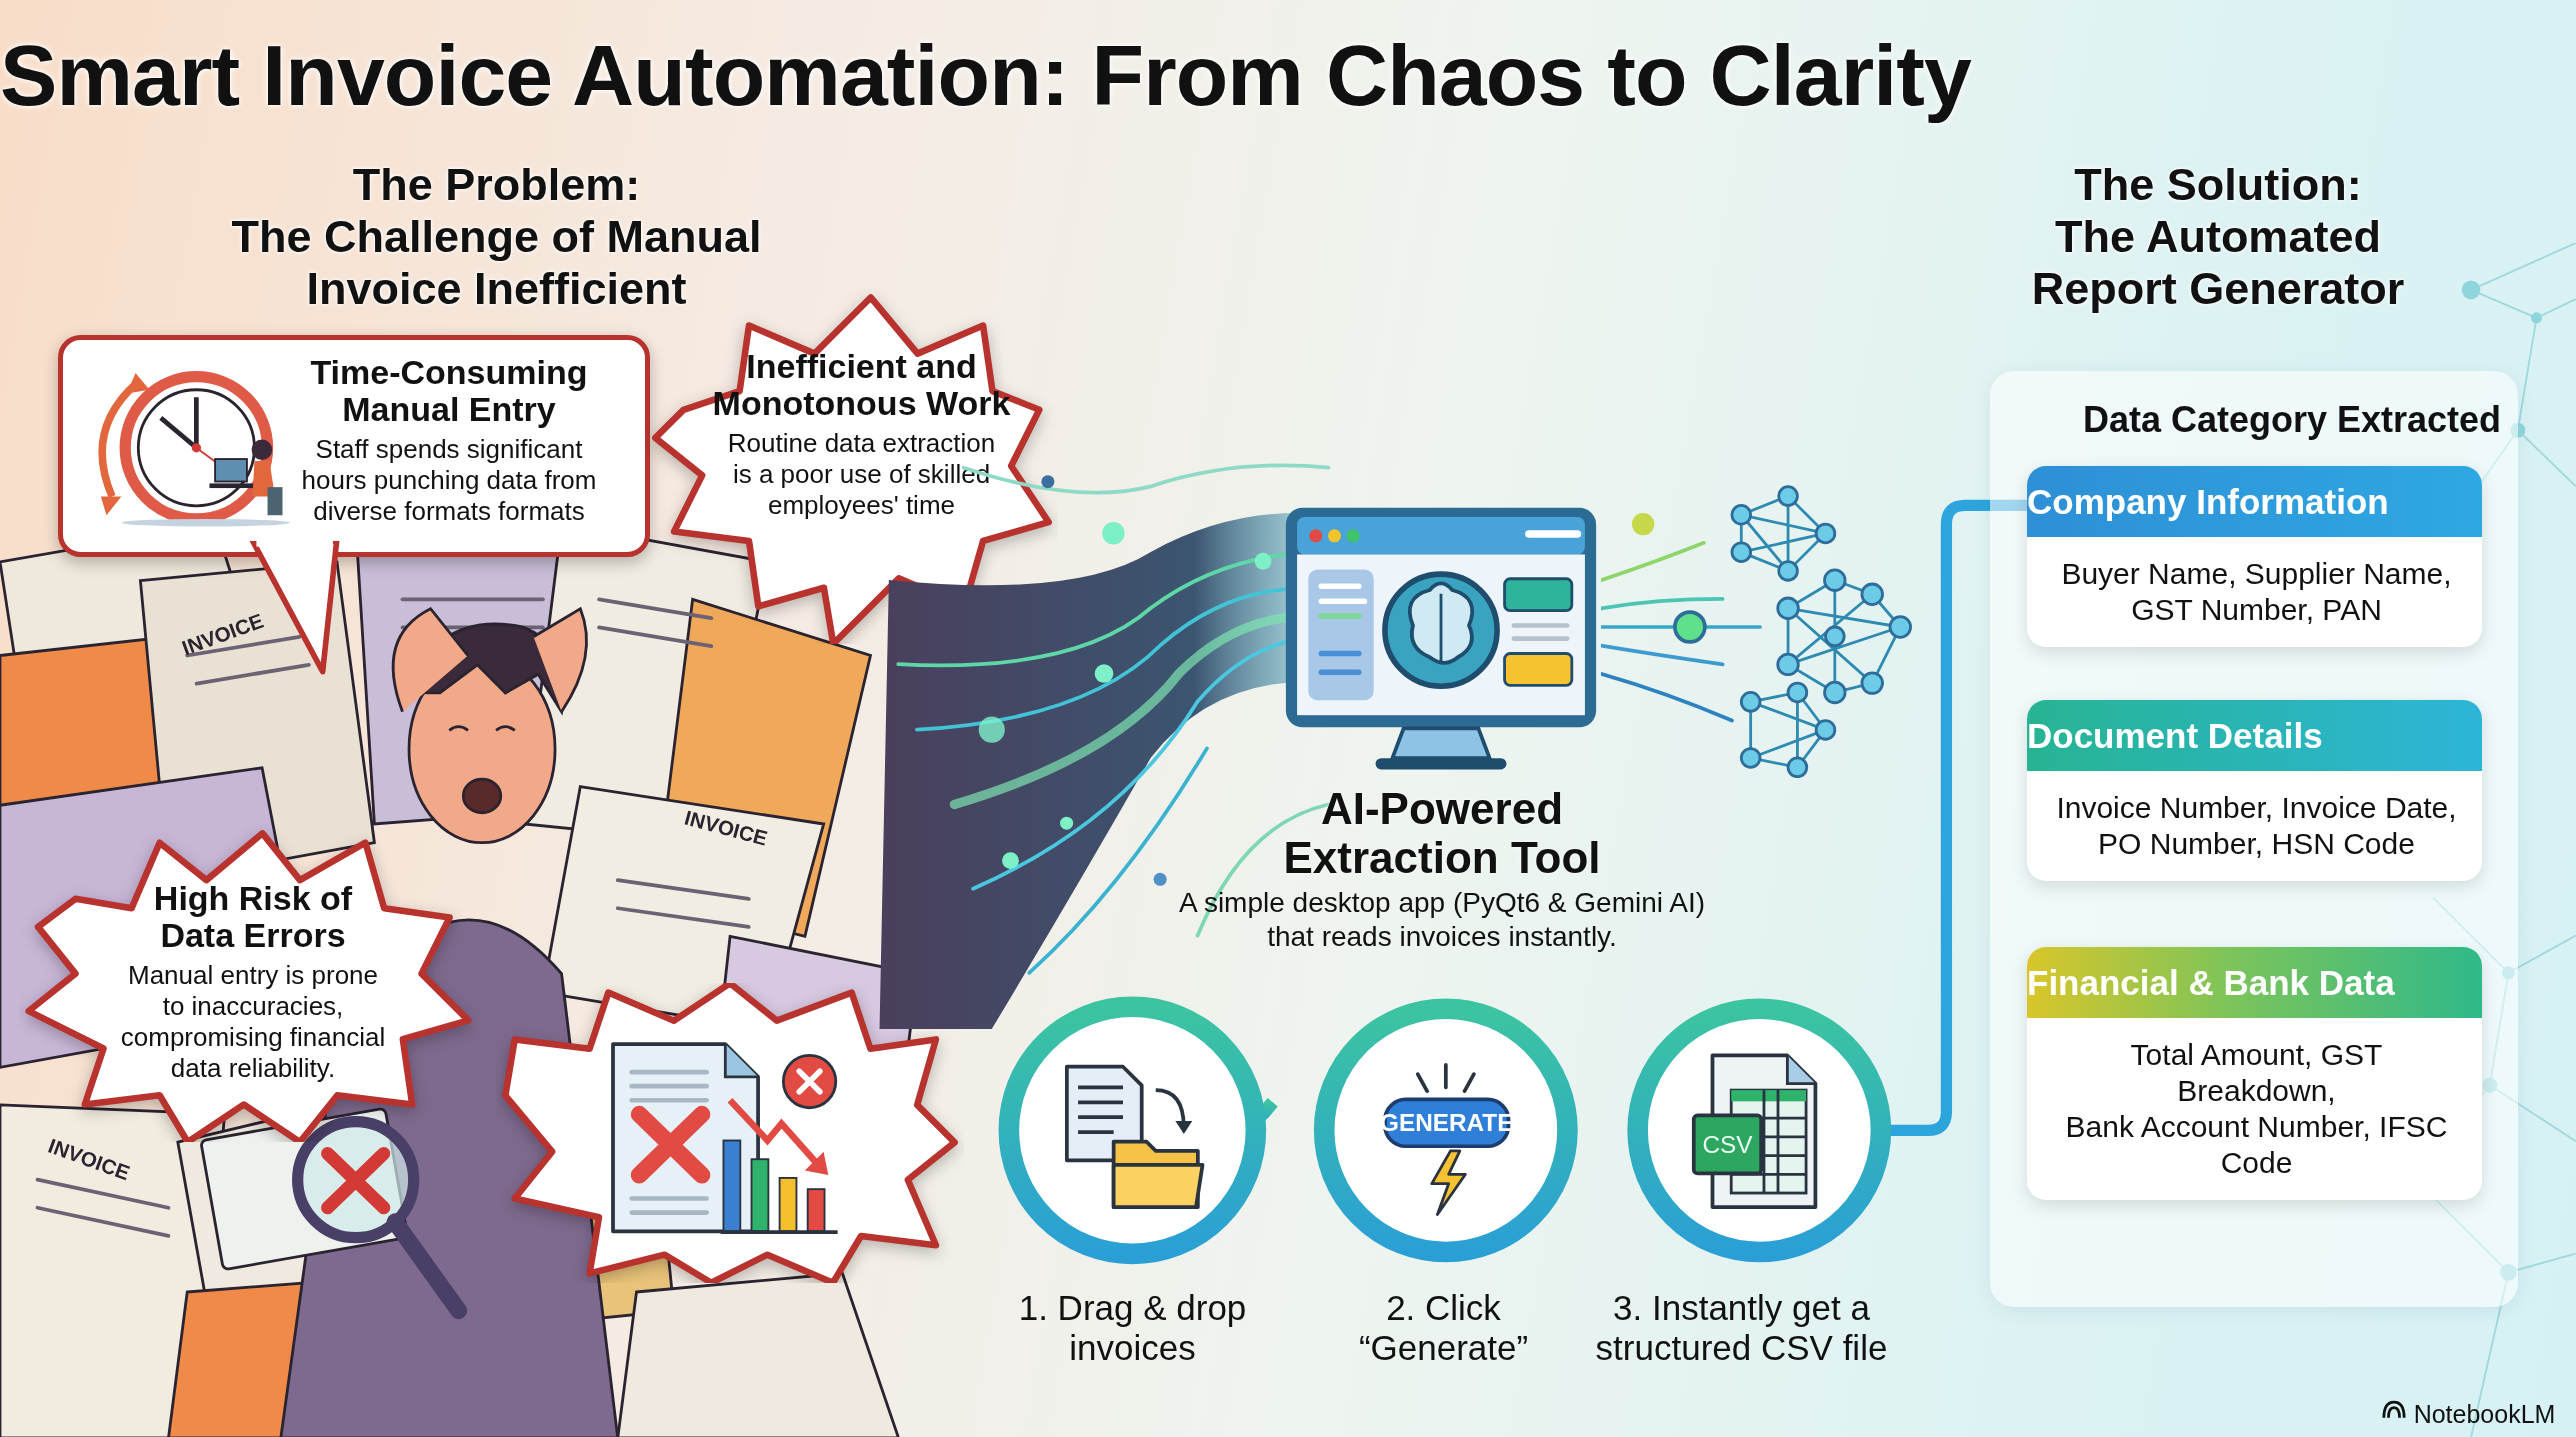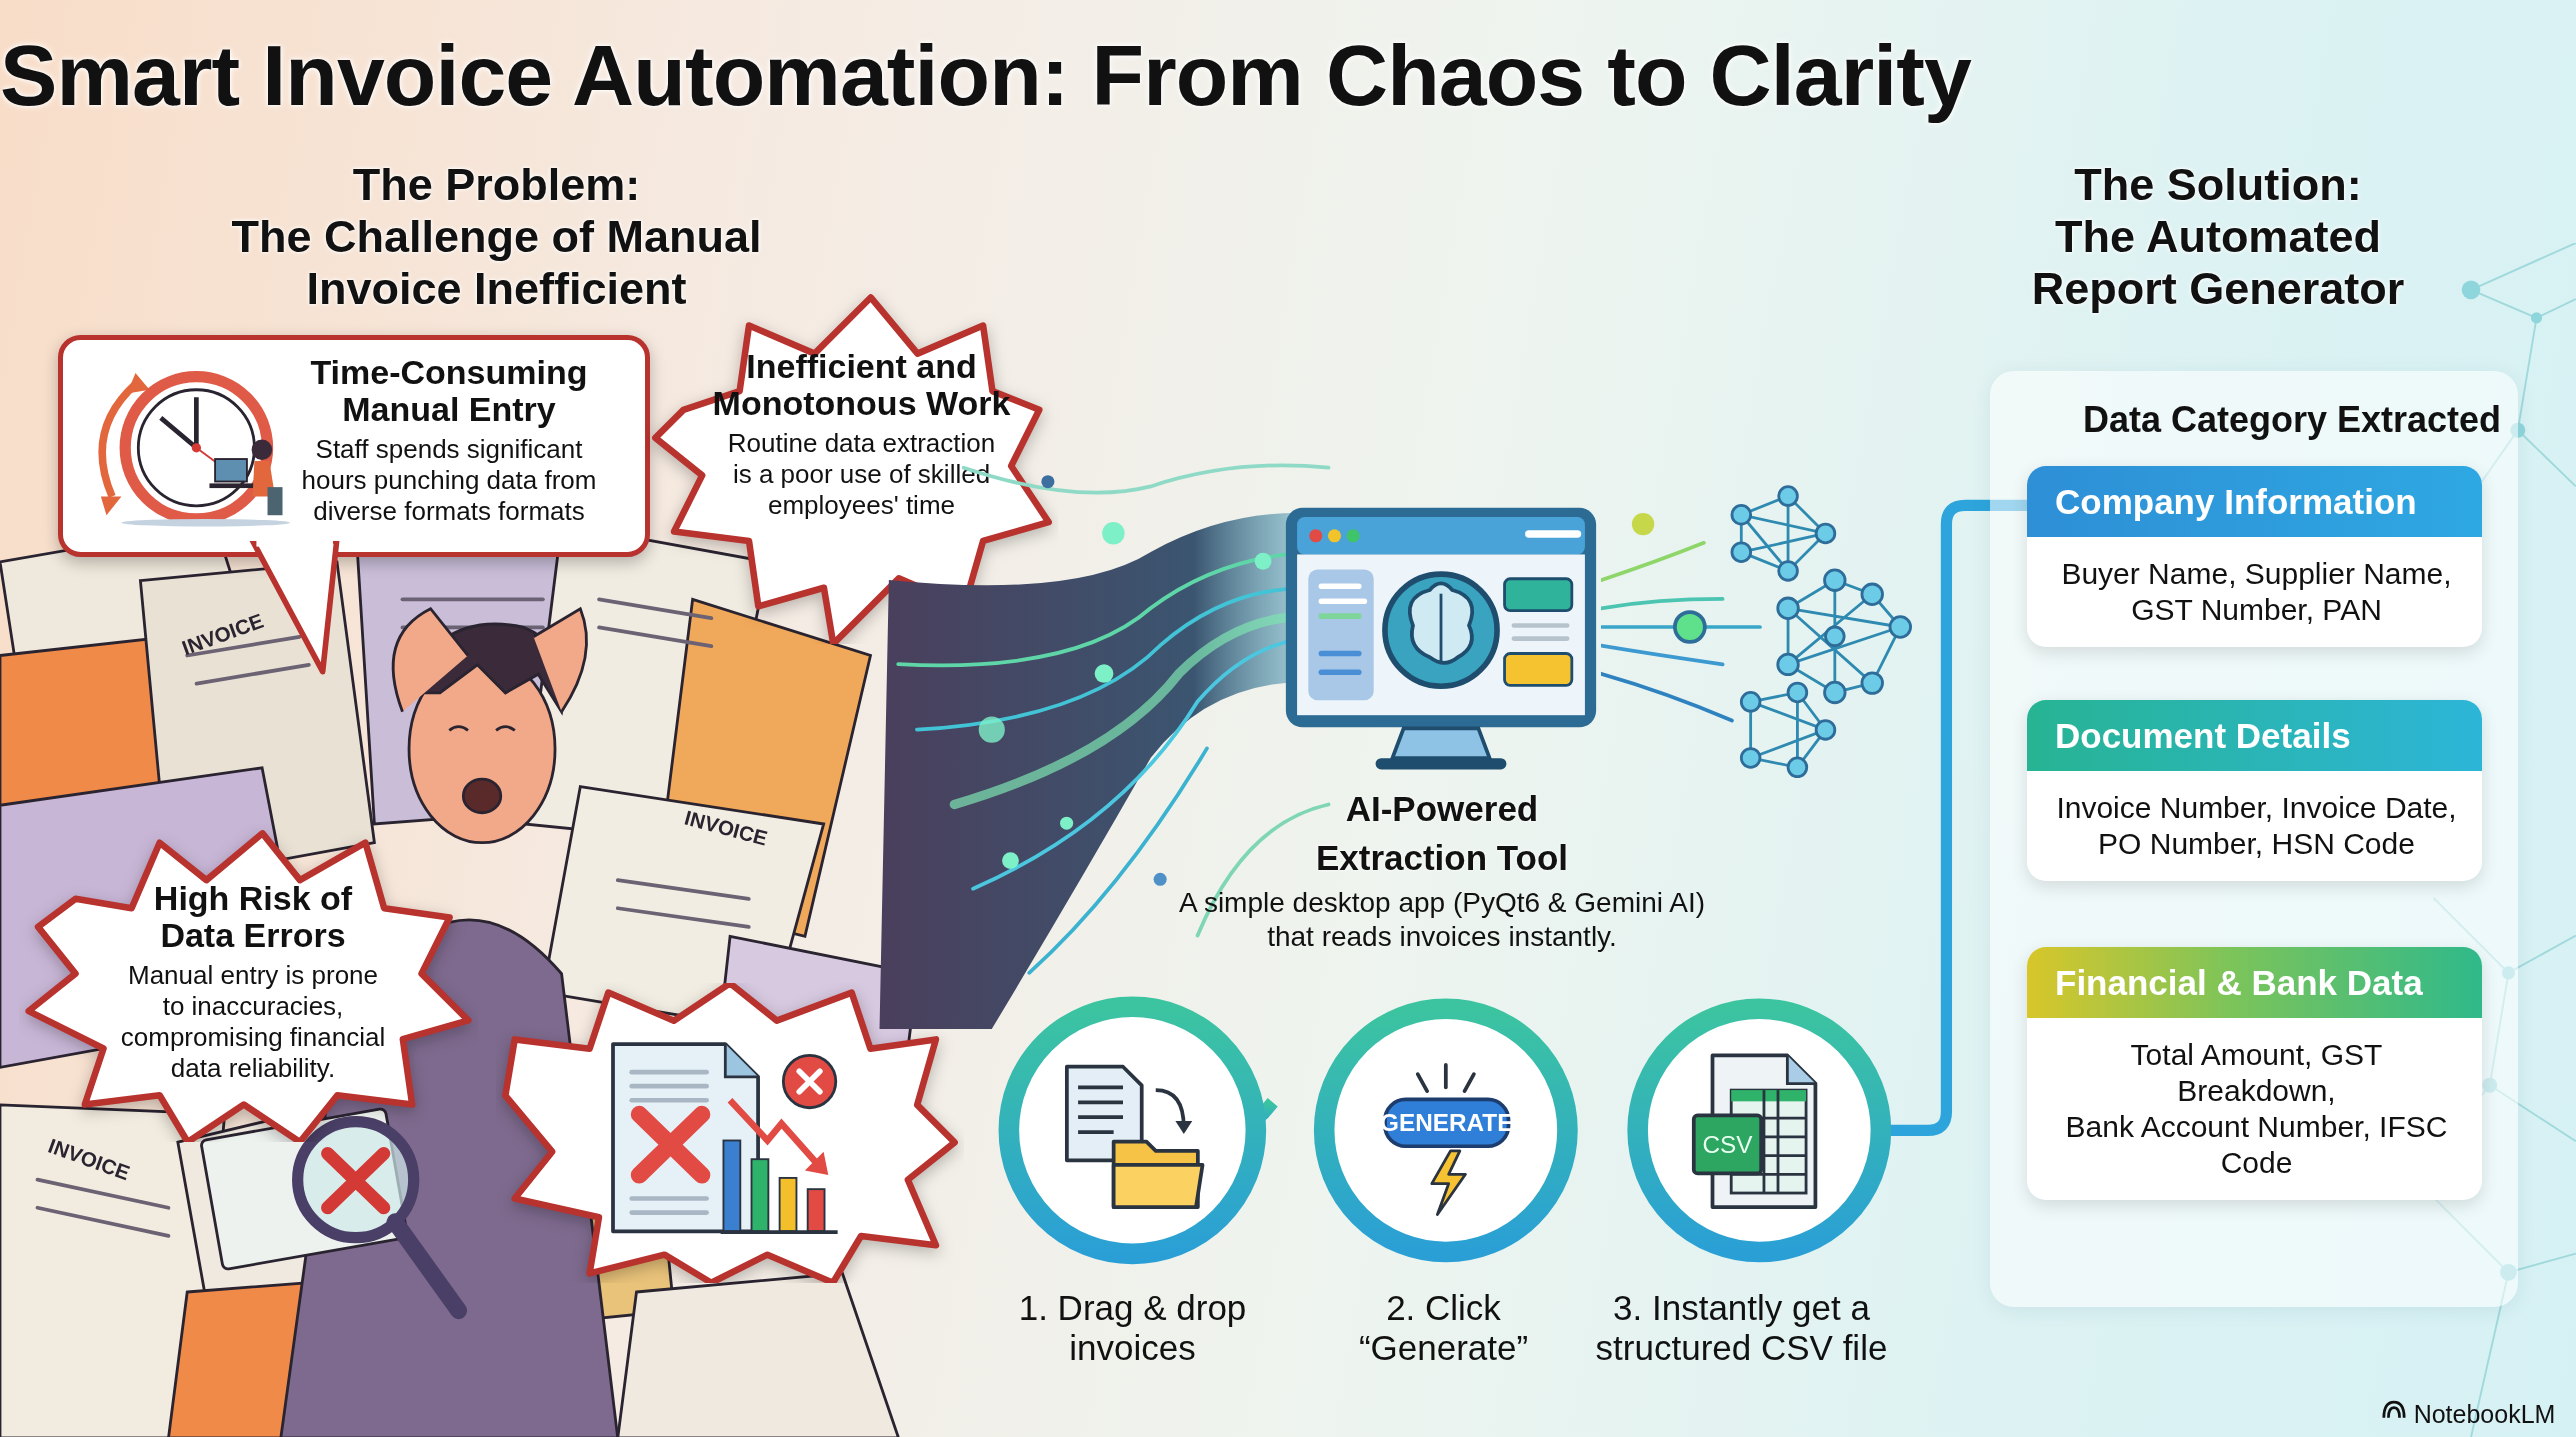--- a/index.html
+++ b/index.html
@@ -35,21 +35,21 @@
   .callout-text { text-align: center; }
   .callout-title { font-size: 34px; font-weight: 700; line-height: 37px; }
   .callout-body { font-size: 26px; line-height: 31px; margin-top: 5.6px; }
   .ct1 { left: 290px; top: 354px; width: 318px; }
   .ct2 { left: 693px; top: 348px; width: 337px; }
   .ct3 { left: 75px; top: 880px; width: 356px; }
 
   
   .tool-title {
     left: 1208px; top: 784px; width: 468px; text-align: center;
-    font-size: 35px; font-weight: 700; line-height: 49px;
+    font-size: 44px; font-weight: 700; line-height: 49px;
     text-shadow: 0 0 3.7px #fff;
   }
   .tool-desc {
     left: 1105px; top: 886px; width: 674px; text-align: center;
     font-size: 28px; line-height: 34px;
   }
   .step-label {
     width: 337px; text-align: center; font-size: 35px; line-height: 40px; font-weight: 500;
   }
   .s1 { left: 964px; top: 1288px; }
@@ -64,21 +64,21 @@
   }
   .panel-title {
     left: 1990px; top: 399px; width: 604px; text-align: center;
     font-size: 36px; font-weight: 700;
   }
   .card {
     left: 2027px; width: 455px; background: #fff; border-radius: 19px;
     box-shadow: 0 5.6px 17px rgba(0,0,0,0.12); overflow: hidden;
   }
   .card-head {
-    height: 71px; line-height: 71px; padding-left: 28px;
+    height: 71px; line-height: 71px; 
     color: #fff; font-size: 35px; font-weight: 700;
   }
   .card-body { padding: 19px 24px 19px 28px; font-size: 30px; line-height: 36px; text-align: center; }
   .c1 { top: 466px; }
   .c2 { top: 700px; }
   .c3 { top: 947px; }
 
   .brand {
     right: 20.6px; top: 1400px; font-size: 25px; font-weight: 500; display: flex; align-items: flex-start; gap: 7.5px;
   }

